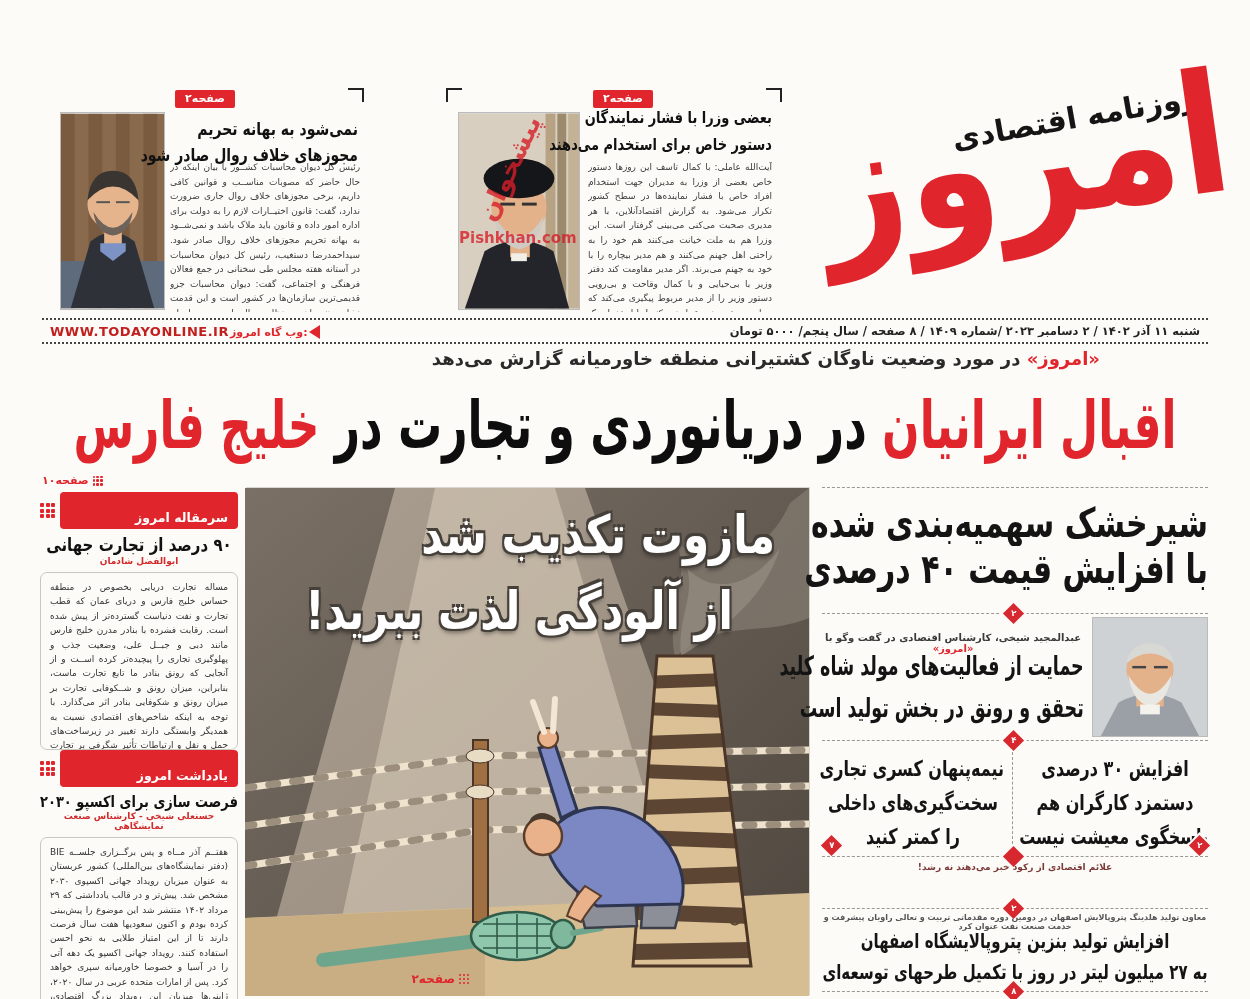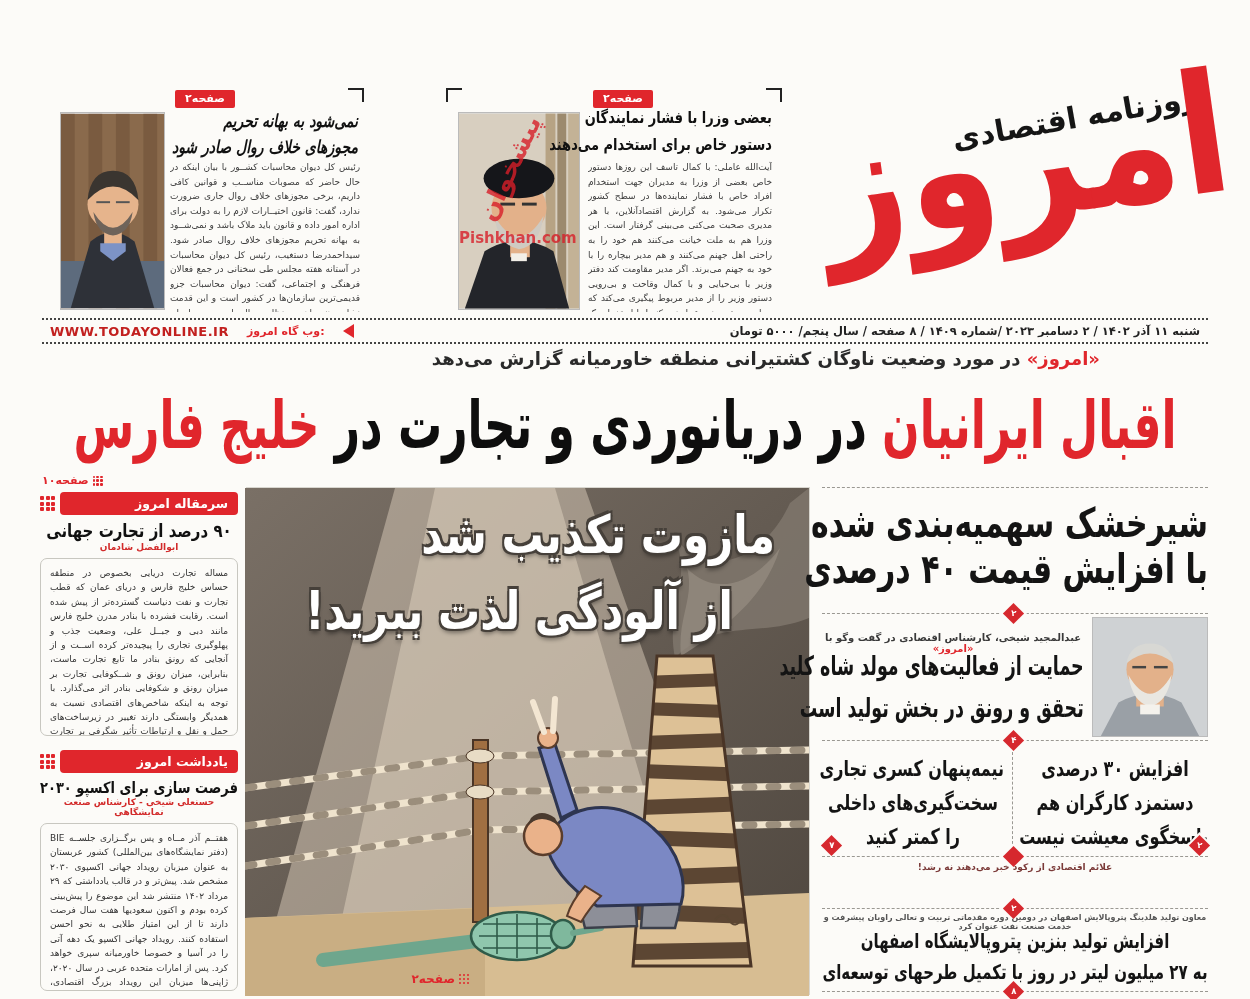--- a/index.html
+++ b/index.html
@@ -20,36 +20,36 @@
   .photo { position:absolute; overflow:hidden; border:1px solid #bbb; background:#ddd; }
   .photo svg { display:block; width:100%; height:100%; }
   .tb-head { position:absolute; text-align:right; font-weight:bold; color:#111; font-size:14px; line-height:26px; }
   .tb-head .ln { display:inline-block; transform:scaleY(1.25); transform-origin:center right; white-space:nowrap; }
   .tb-body { position:absolute; font-size:9px; line-height:14.6px; color:#3c3c3c; text-align:justify; overflow:hidden; }
   .wm { position:absolute; color:rgba(215,30,40,.8); font-weight:bold; pointer-events:none; }
 
   
   .daterow { border-top:2px dotted #444; border-bottom:2px dotted #444; display:flex; align-items:center; justify-content:space-between; padding:2px 8px; }
   .dateline { font-size:11.5px; font-weight:bold; color:#222; }
-  .webline { display:flex; align-items:center; gap:18px; direction:ltr; }
+  .webline { display:flex; align-items:flex-end; gap:1px; direction:ltr; }
   .weburl { font-size:13px; font-weight:bold; color:#c2201f; letter-spacing:.5px; }
   .weblabel { font-size:11px; font-weight:bold; color:#e0262c; }
   .arrow-ic { width:0; height:0; border-top:7px solid transparent; border-bottom:7px solid transparent; border-right:11px solid #e0262c; }
 
   .kicker { text-align:right; font-size:18px; font-weight:bold; color:#2a2a2a; }
   .kicker .hl { color:#e0262c; }
 
   .mainhead { text-align:center; white-space:nowrap; font-weight:bold; font-size:44px; letter-spacing:-1px; transform:scaleY(1.5); transform-origin:top center; line-height:1.35; }
   .mainhead .red { color:#e0262c; }
   .mainhead .blk { color:#0e0e0e; }
 
   
   .sidebox { position:absolute; }
   .sb-bar { display:flex; align-items:center; gap:5px; }
-  .sb-title-bar { background:#e0262c; color:#fff; font-size:12.5px; font-weight:bold; border-radius:4px; padding:4px 10px 4px; flex:1; text-align:right; }
+  .sb-title-bar { background:#e0262c; color:#fff; font-size:12.5px; font-weight:bold; border-radius:4px; padding:18px 10px 4px; flex:1; text-align:right; }
   .dots-ic { width:15px; height:15px; display:grid; grid-template-columns:repeat(3,1fr); gap:1.5px; }
   .dots-ic i { background:#e0262c; border-radius:1px; }
   .sb-head { text-align:center; font-size:15px; font-weight:bold; color:#111; margin-top:7px; transform:scaleY(1.2); }
   .sb-byline { text-align:center; font-size:9px; font-weight:bold; color:#d22a2a; margin-top:2px; }
   .sb-frame { border:1px solid #c8c7c0; border-radius:7px; margin-top:6px; padding:7px 9px; font-size:9px; line-height:14.4px; color:#333; text-align:justify; overflow:hidden; }
   .pageref { color:#e0262c; font-size:11px; font-weight:bold; display:flex; align-items:center; gap:4px; }
 
   
   .rc-line { border-top:1px dashed #9a9892; }
   .rc-h { text-align:center; font-weight:bold; color:#141414; white-space:nowrap; }
@@ -89,21 +89,21 @@
         <path d="M10 198 L30 130 Q52 112 75 130 L95 198 Z" fill="#2e3138"></path>
         <path d="M44 118 h18 v22 h-18 z" fill="#e6b48c"></path>
         <circle cx="53" cy="92" r="26" fill="#e6b48c"></circle>
         <path d="M27 88 Q30 58 53 58 Q76 58 79 88 Q66 74 53 74 Q40 74 27 88Z" fill="#3a3530"></path>
         <path d="M33 100 Q53 132 73 100 Q70 122 53 124 Q36 122 33 100Z" fill="#6e635a"></path>
         <line x1="36" y1="90" x2="50" y2="90" stroke="#555" stroke-width="2"></line>
         <line x1="56" y1="90" x2="70" y2="90" stroke="#555" stroke-width="2"></line>
         <path d="M40 140 L53 150 L66 140 L66 132 L40 132Z" fill="#7d93c6"></path>
       </svg>
     </div>
-    <div class="tb-head" style="left:128px; top:20px; width:188px;font-style:italic;">
+    <div class="tb-head" style="left:128px; top:28px; width:188px;">
       <span class="ln">نمی‌شود به بهانه تحریم</span><br>
       <span class="ln">مجوزهای خلاف روال صادر شود</span>
     </div>
     <div class="tb-body" style="left:128px; top:72px; width:190px; height:152px;">رئیس کل دیوان محاسبات کشــور با بیان اینکه در حال حاضر که مصوبات مناســب و قوانین کافی داریم، برخی مجوزهای خلاف روال جاری ضرورت ندارد، گفت: قانون اختیــارات لازم را به دولت برای اداره امور داده و قانون باید ملاک باشد و نمی‌شــود به بهانه تحریم مجوزهای خلاف روال صادر شود. سیداحمدرضا دستغیب، رئیس کل دیوان محاسبات در آستانه هفته مجلس طی سخنانی در جمع فعالان فرهنگی و اجتماعی، گفت: دیوان محاسبات جزو قدیمی‌ترین سازمان‌ها در کشور است و این قدمت نشان دهنده اهمیت نظارت مالی است. وی با بیان اینکه در اصول ۵۴ و ۵۵ قانون اساسی بـ...</div>
   </div>
 
   <div class="tbox" style="left:450px; top:88px; width:328px; height:228px;">
     <span class="corner-tl"></span>
     <span class="corner-tr"></span>
     <div class="badge" style="left:143px; top:2px;">صفحه۲</div>

